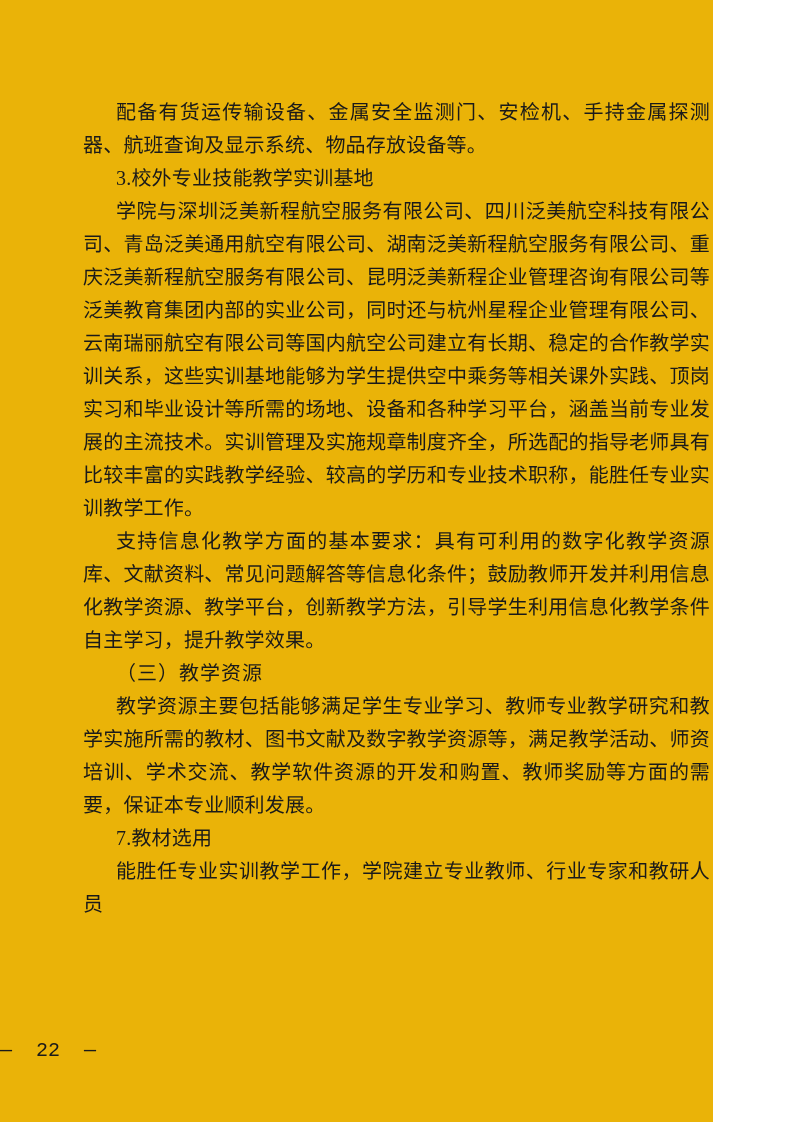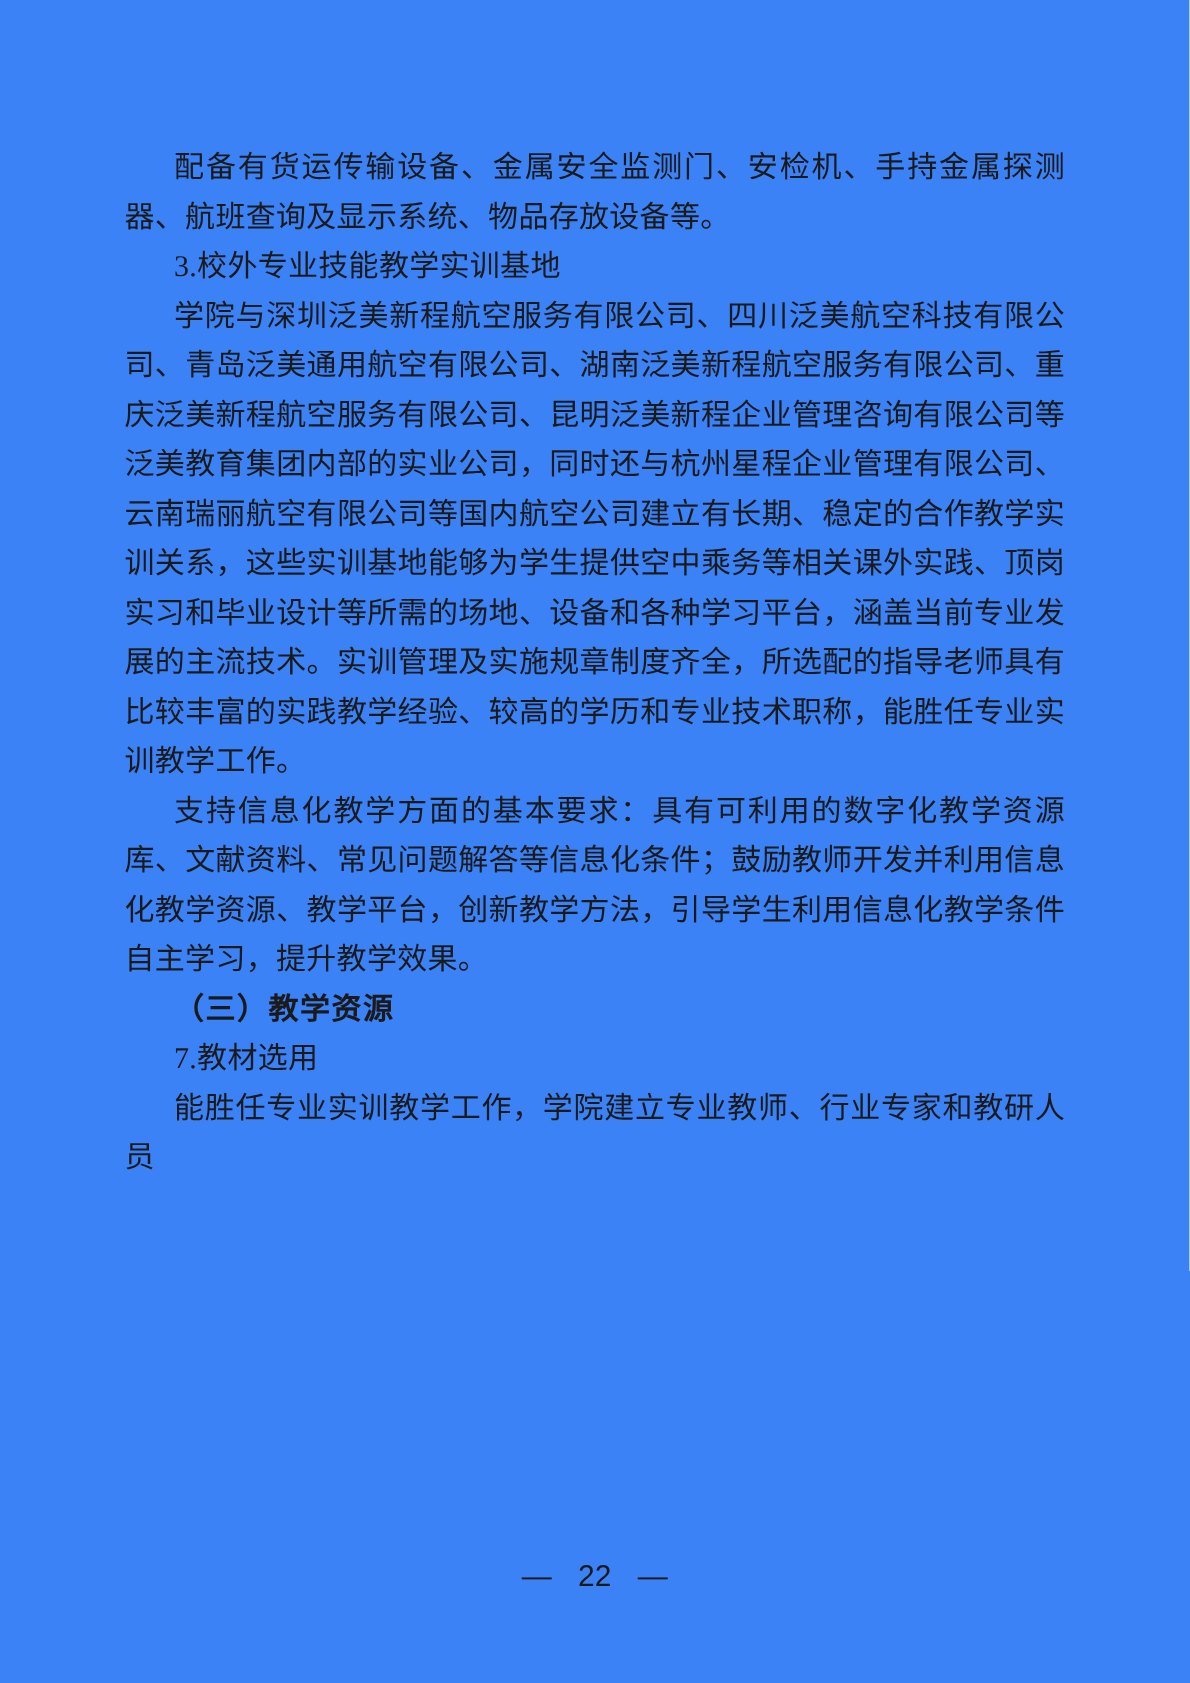--- a/index.html
+++ b/index.html
@@ -2,23 +2,23 @@
 <html lang="zh-CN"><head>
 <meta charset="utf-8">
 <style>
   html, body {
     margin: 0;
     padding: 0;
     background: #ffffff;
   }
   .page {
     position: relative;
-    width: 793px;
+    width: 713px;
     height: 1122px;
-    background: #3b82f6;
+    background: #eab308;
     overflow: hidden;
     font-family: "Liberation Serif", serif;
     color: #1a1a1a;
   }
   .content {
     position: absolute;
     left: 83px;
     top: 96px;
     width: 627px;
   }
@@ -26,46 +26,47 @@
     margin: 0;
     font-size: 20px;
     line-height: 33px;
     text-align: justify;
     text-indent: 33px;
     letter-spacing: 0.2px;
     color: #1a1a1a;
     font-family: "Liberation Serif", serif;
   }
   .para.heading {
-    font-weight: 700;
+    font-weight: 400;
     font-family: "Liberation Sans", sans-serif;
     letter-spacing: 1px;
   }
   .footer {
     position: absolute;
     left: 0;
     right: 0;
     top: 1039px;
-    text-align: center;
+    text-align: left;
     font-size: 20px;
     line-height: 24px;
     color: #1a1a1a;
-    font-family: Liberation Sans, sans-serif;
+    font-family: Liberation Mono, monospace;
     word-spacing: 12px;
   }
 </style>
 </head>
 <body>
 
 <div class="page">
   <div class="content" id="doc-content">
       <p class="para">配备有货运传输设备、金属安全监测门、安检机、手持金属探测器、航班查询及显示系统、物品存放设备等。</p>
       <p class="para">3.校外专业技能教学实训基地</p>
       <p class="para">学院与深圳泛美新程航空服务有限公司、四川泛美航空科技有限公司、青岛泛美通用航空有限公司、湖南泛美新程航空服务有限公司、重庆泛美新程航空服务有限公司、昆明泛美新程企业管理咨询有限公司等泛美教育集团内部的实业公司，同时还与杭州星程企业管理有限公司、云南瑞丽航空有限公司等国内航空公司建立有长期、稳定的合作教学实训关系，这些实训基地能够为学生提供空中乘务等相关课外实践、顶岗实习和毕业设计等所需的场地、设备和各种学习平台，涵盖当前专业发展的主流技术。实训管理及实施规章制度齐全，所选配的指导老师具有比较丰富的实践教学经验、较高的学历和专业技术职称，能胜任专业实训教学工作。</p>
       <p class="para">支持信息化教学方面的基本要求：具有可利用的数字化教学资源库、文献资料、常见问题解答等信息化条件；鼓励教师开发并利用信息化教学资源、教学平台，创新教学方法，引导学生利用信息化教学条件自主学习，提升教学效果。</p>
       <p class="para heading">（三）教学资源</p>
+      <p class="para">教学资源主要包括能够满足学生专业学习、教师专业教学研究和教学实施所需的教材、图书文献及数字教学资源等，满足教学活动、师资培训、学术交流、教学软件资源的开发和购置、教师奖励等方面的需要，保证本专业顺利发展。</p>
       <p class="para">7.教材选用</p>
       <p class="para">能胜任专业实训教学工作，学院建立专业教师、行业专家和教研人员</p>
     </div>
   <div class="footer">
     <span>— 22 —</span>
   </div>
 </div>
 
 </body></html>

